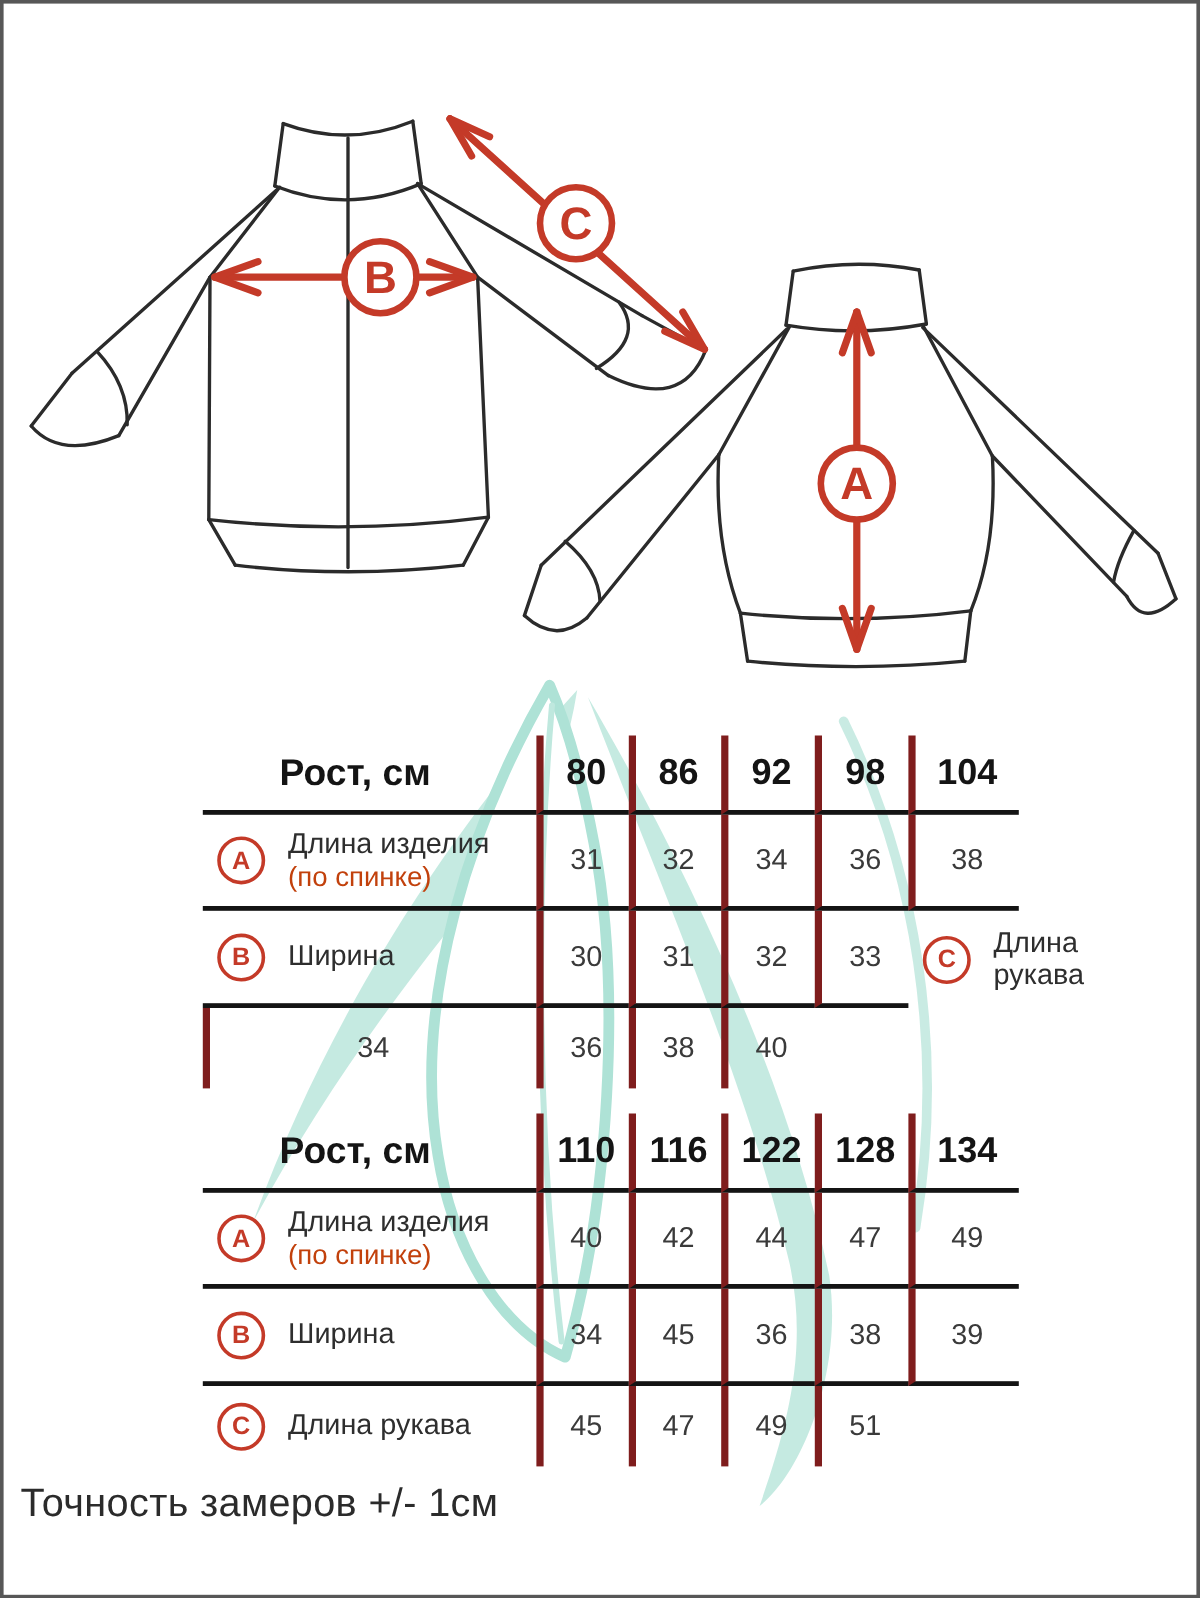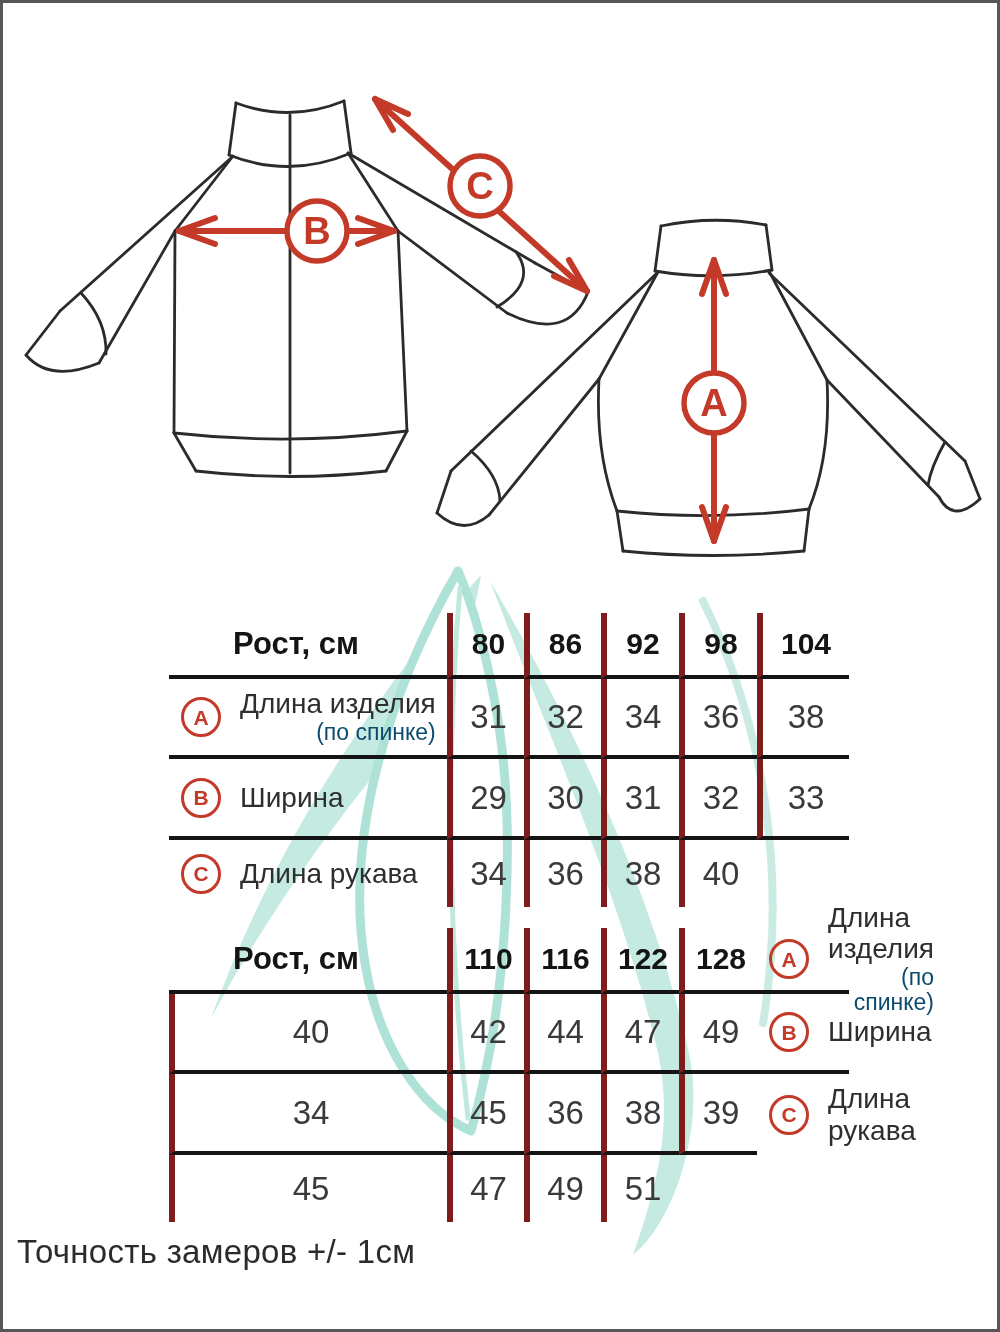--- a/index.html
+++ b/index.html
@@ -20,28 +20,28 @@
     display:grid;grid-template-columns:278px 77px 77px 78px 78px 92px;
     grid-template-rows:66px 80px 81px 67px;
   }
   .t1{top:610px;} .t2{top:925px;}
   .cell{box-sizing:border-box;display:flex;align-items:center;justify-content:center;}
   .vline{border-left:6px solid #7f1d1d;}
   .hline{border-bottom:4px solid #141414;}
   .hl{justify-content:flex-start;padding-left:64px;font-weight:bold;font-size:31px;color:#141414;text-align:right;}
   .hn{font-weight:bold;font-size:30px;color:#141414;}
   .rl{justify-content:flex-start;padding-left:12px;gap:19px;}
-  .rv{font-size:33px;color:#3a3a3a;}
+  .rv{font-size:24px;color:#3a3a3a;}
   .circ{
     flex:0 0 auto;width:34px;height:34px;border:3px solid #c43a28;border-radius:50%;
     display:flex;align-items:center;justify-content:center;
     color:#c43a28;font-weight:bold;font-size:21px;line-height:1;
   }
-  .lbl{font-size:28px;color:#2e2e2e;line-height:1.12;}
-  .sub{font-size:23px;color:#0c4a6e;line-height:1.12;text-align:right;}
+  .lbl{font-size:24px;color:#2e2e2e;line-height:1.12;}
+  .sub{font-size:23px;color:#c2410c;line-height:1.12;}
   .footnote{
     position:absolute;left:0;top:1230px;width:100%;text-align:left;z-index:2;
     font-weight:normal;font-size:33px;color:#2b2b2b;letter-spacing:0.3px;padding-left:14px;
   }
 </style>
 </head>
 <body>
 
 <div class="page">
 
@@ -153,21 +153,20 @@
     <div class="cell rv vline hline">31</div>
     <div class="cell rv vline hline">32</div>
     <div class="cell rv vline hline">34</div>
     <div class="cell rv vline hline">36</div>
     <div class="cell rv vline hline">38</div>
 
     <div class="cell rl hline">
       <span class="circ">В</span>
       <span class="lbl">Ширина</span>
     </div>
-    <div class="cell rv vline hline">29</div>
     <div class="cell rv vline hline">30</div>
     <div class="cell rv vline hline">31</div>
     <div class="cell rv vline hline">32</div>
     <div class="cell rv vline hline">33</div>
 
     <div class="cell rl">
       <span class="circ">С</span>
       <span class="lbl">Длина рукава</span>
     </div>
     <div class="cell rv vline">34</div>
@@ -175,20 +174,21 @@
     <div class="cell rv vline">38</div>
     <div class="cell rv vline">40</div>
   </div>
 
   <div class="sz-grid t2">
     <div class="cell hl hline">Рост, см</div>
     <div class="cell hn vline hline">110</div>
     <div class="cell hn vline hline">116</div>
     <div class="cell hn vline hline">122</div>
     <div class="cell hn vline hline">128</div>
+    <div class="cell hn vline hline">134</div>
 
     <div class="cell rl hline">
       <span class="circ">А</span>
       <span>
         <span class="lbl" style="display:block">Длина изделия</span>
         <span class="sub" style="display:block">(по спинке)</span>
       </span>
     </div>
     <div class="cell rv vline hline">40</div>
     <div class="cell rv vline hline">42</div>

